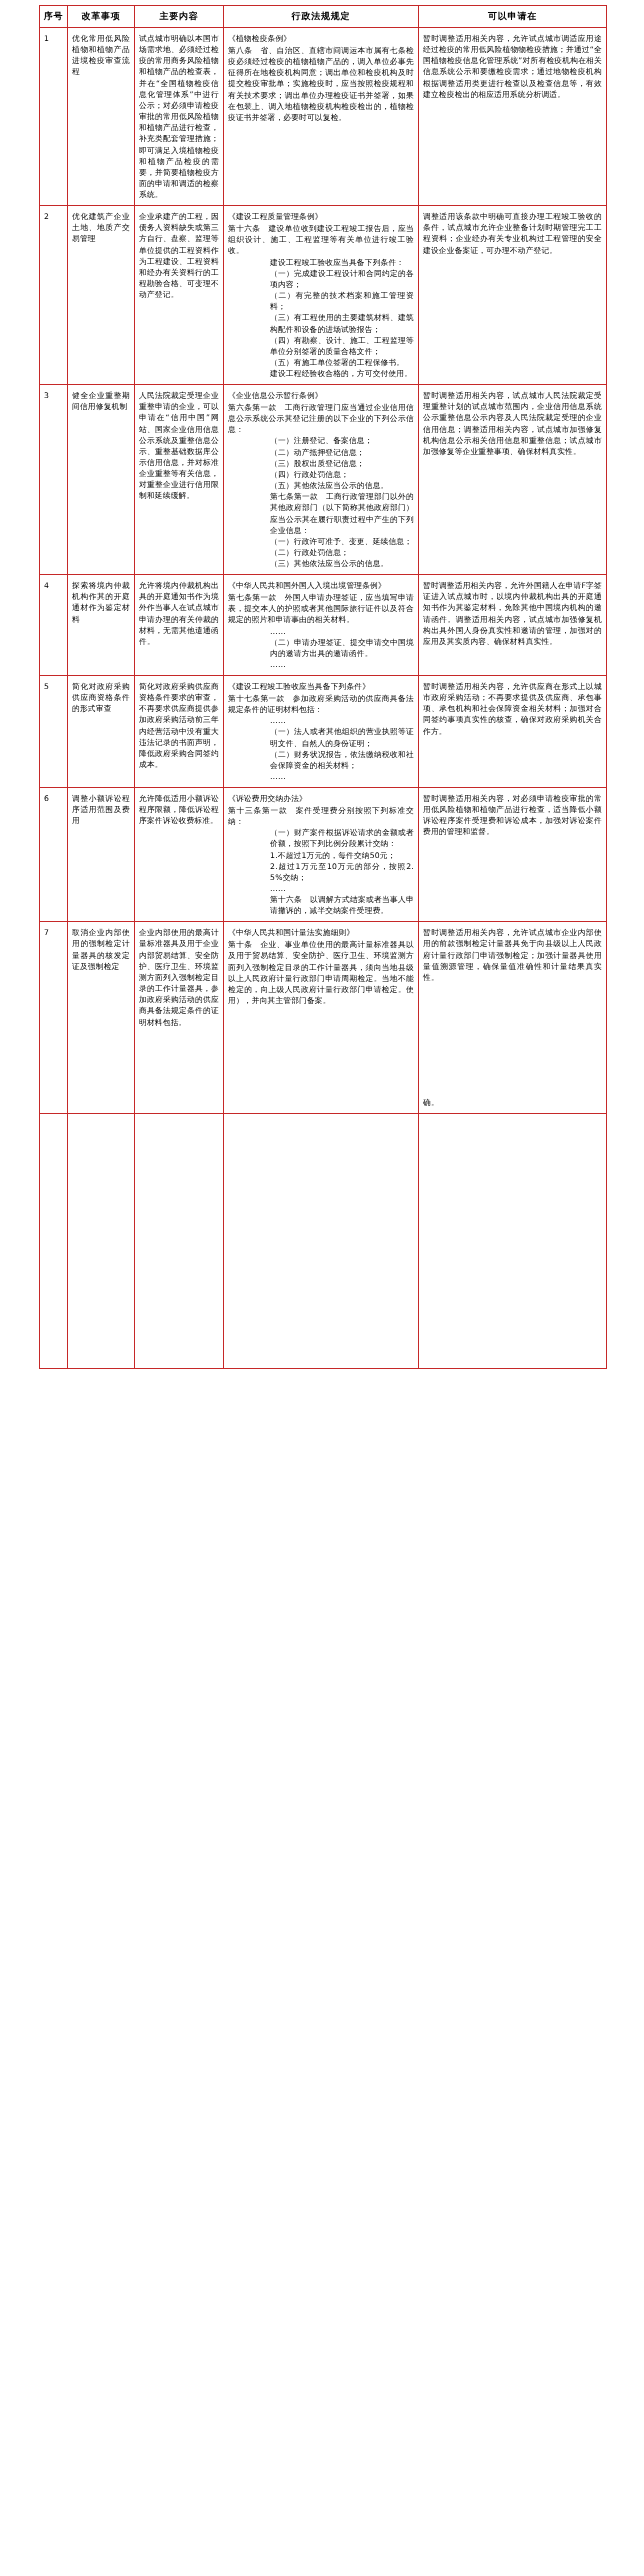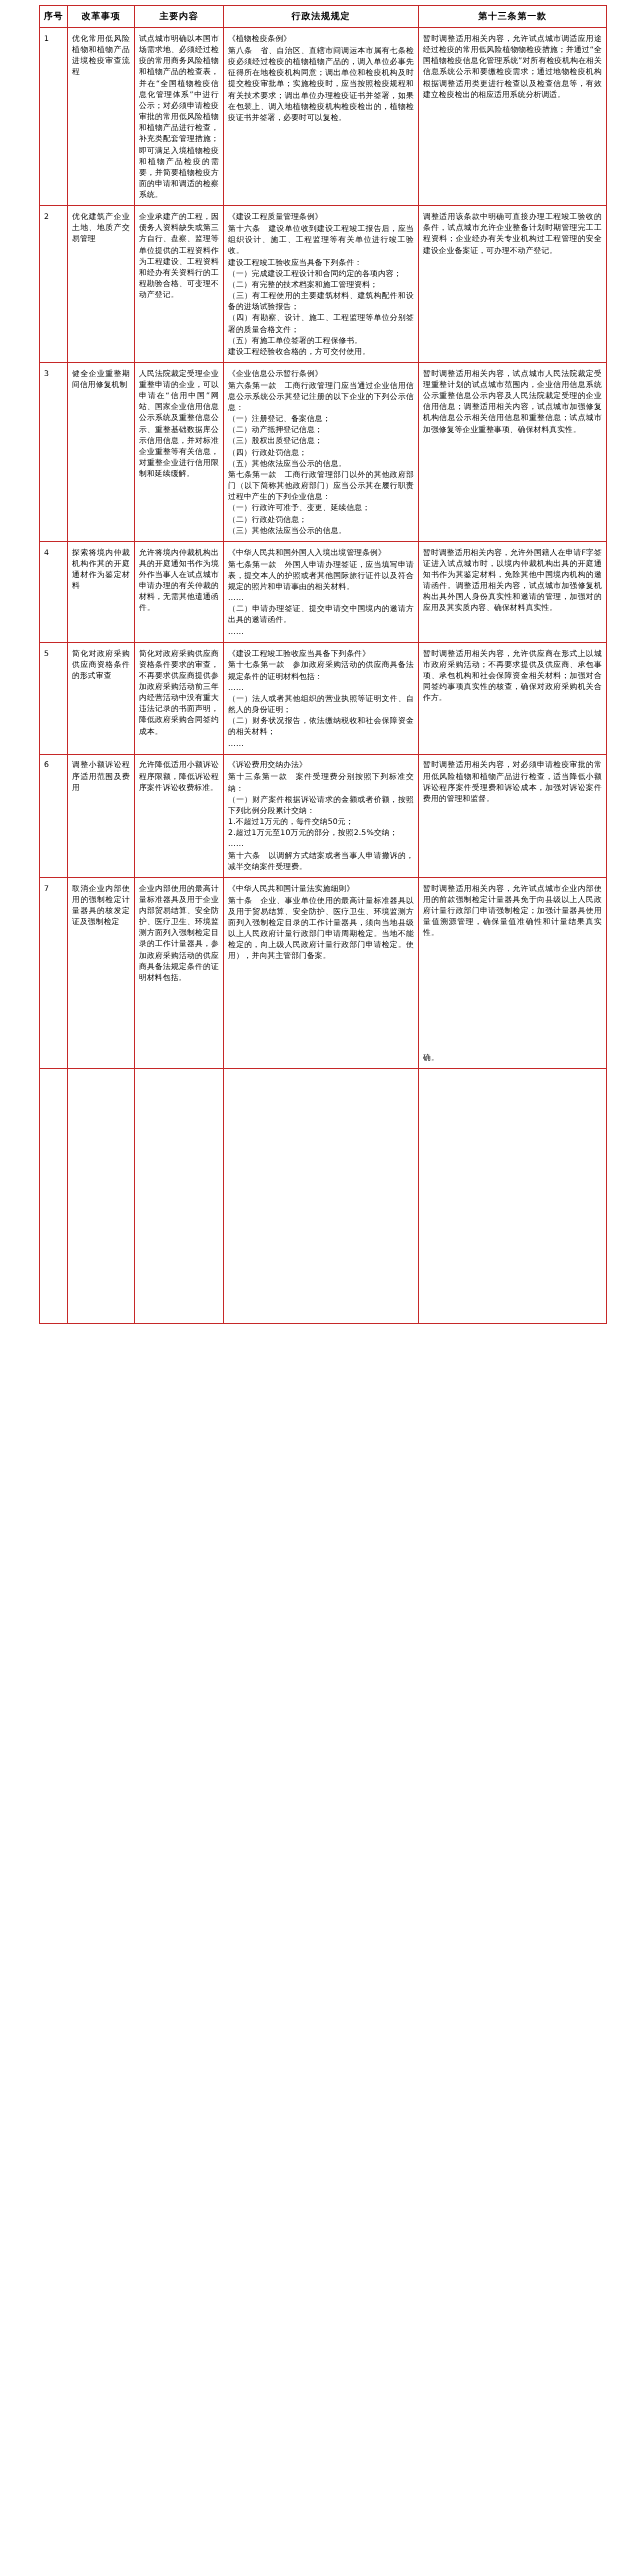--- a/index.html
+++ b/index.html
@@ -71,20 +71,21 @@
   .law-title {
     text-align: left;
     display: block;
     margin-bottom: 0.8px;
   }
   .law-block {
     display: block;
   }
   .law-block + .law-block {
     margin-top: 0px;
+    margin-left: 42px;
   }
   .blank-row td {
     height: 244px;
   }
   .tail-mark {
     font-size: 7.7px;
   }
 </style>
 </head>
 <body>
@@ -97,21 +98,21 @@
       <col class="c-main">
       <col class="c-law">
       <col class="c-apply">
     </colgroup>
     <thead>
       <tr>
         <th>序号</th>
         <th>改革事项</th>
         <th>主要内容</th>
         <th>行政法规规定</th>
-        <th>第十三条第一款</th>
+        <th>可以申请在</th>
       </tr>
     </thead>
     <tbody id="table-body">
         <tr>
           <td class="cell-no">1</td>
           <td class="cell-item">优化常用低风险植物和植物产品进境检疫审查流程</td>
           <td class="cell-main">试点城市明确以本国市场需求地、必须经过检疫的常用商务风险植物和植物产品的检查表，并在“全国植物检疫信息化管理体系”中进行公示；对必须申请检疫审批的常用低风险植物和植物产品进行检查，补充类配套管理措施；即可满足入境植物检疫和植物产品检疫的需要，并简要植物检疫方面的申请和调适的检察系统。</td>
           <td class="cell-law">
             <span class="law-title">《植物检疫条例》</span>
             <span class="law-block">第八条　省、自治区、直辖市间调运本市属有七条检疫必须经过检疫的植物植物产品的，调入单位必事先征得所在地检疫机构同意；调出单位和检疫机构及时提交检疫审批单；实施检疫时，应当按照检疫规程和有关技术要求；调出单位办理检疫证书并签署，如果在包装上、调入地植物检疫机构检疫检出的，植物检疫证书并签署，必要时可以复检。</span>

